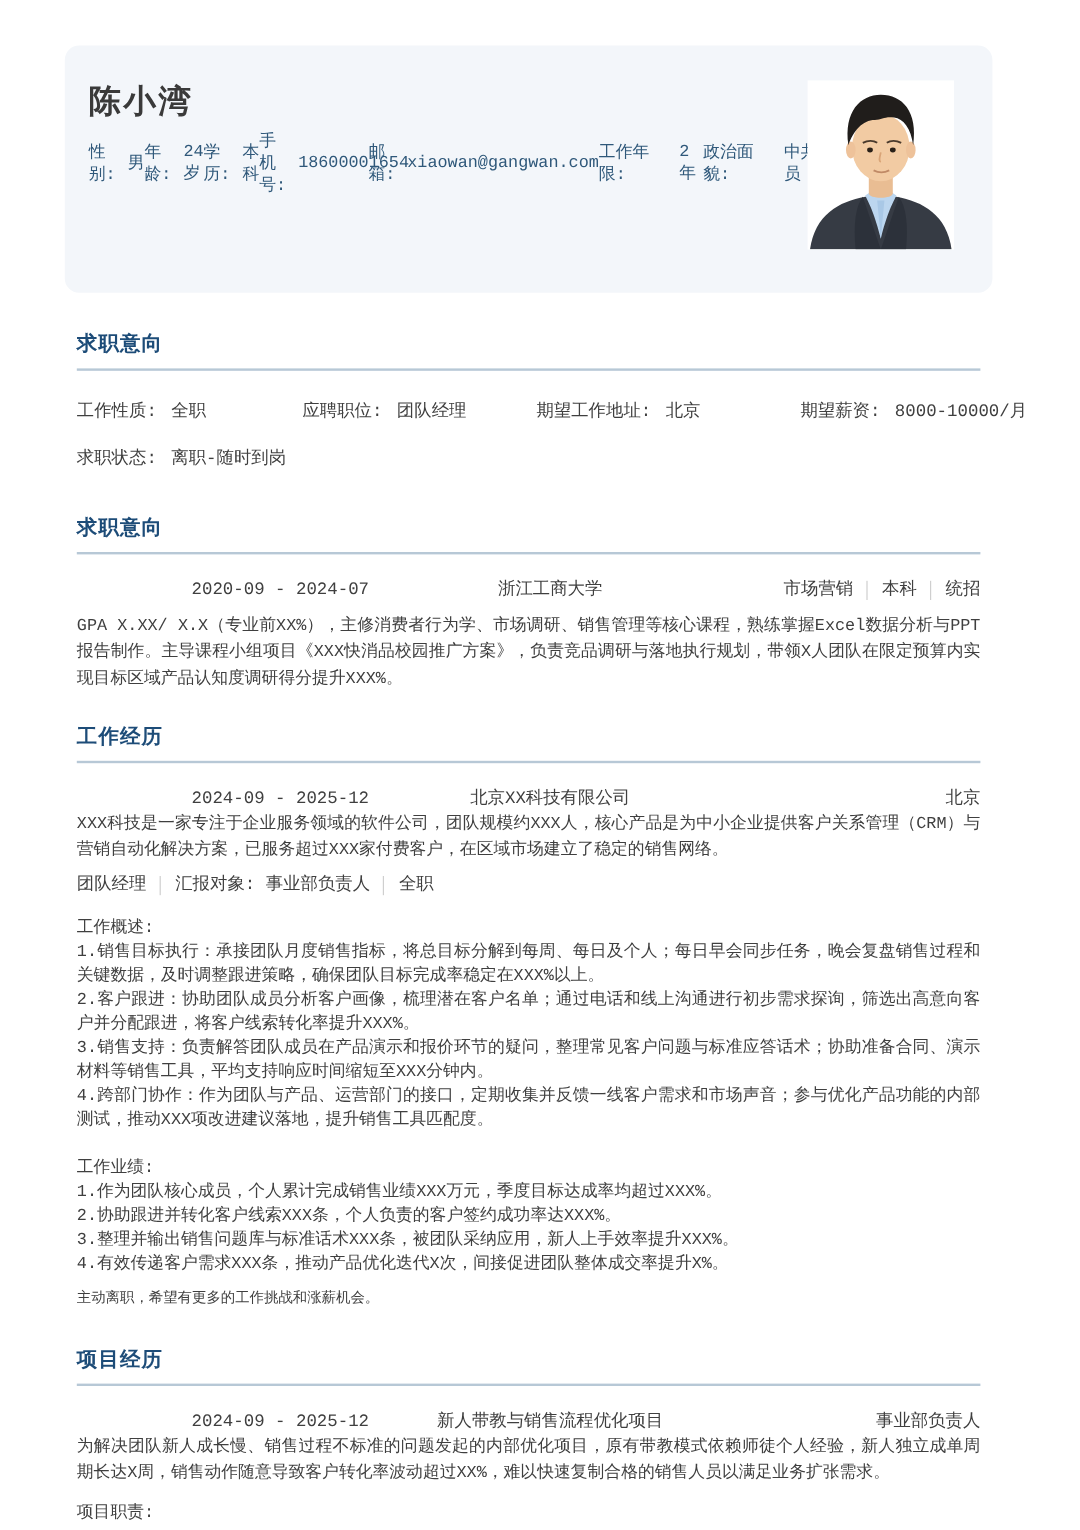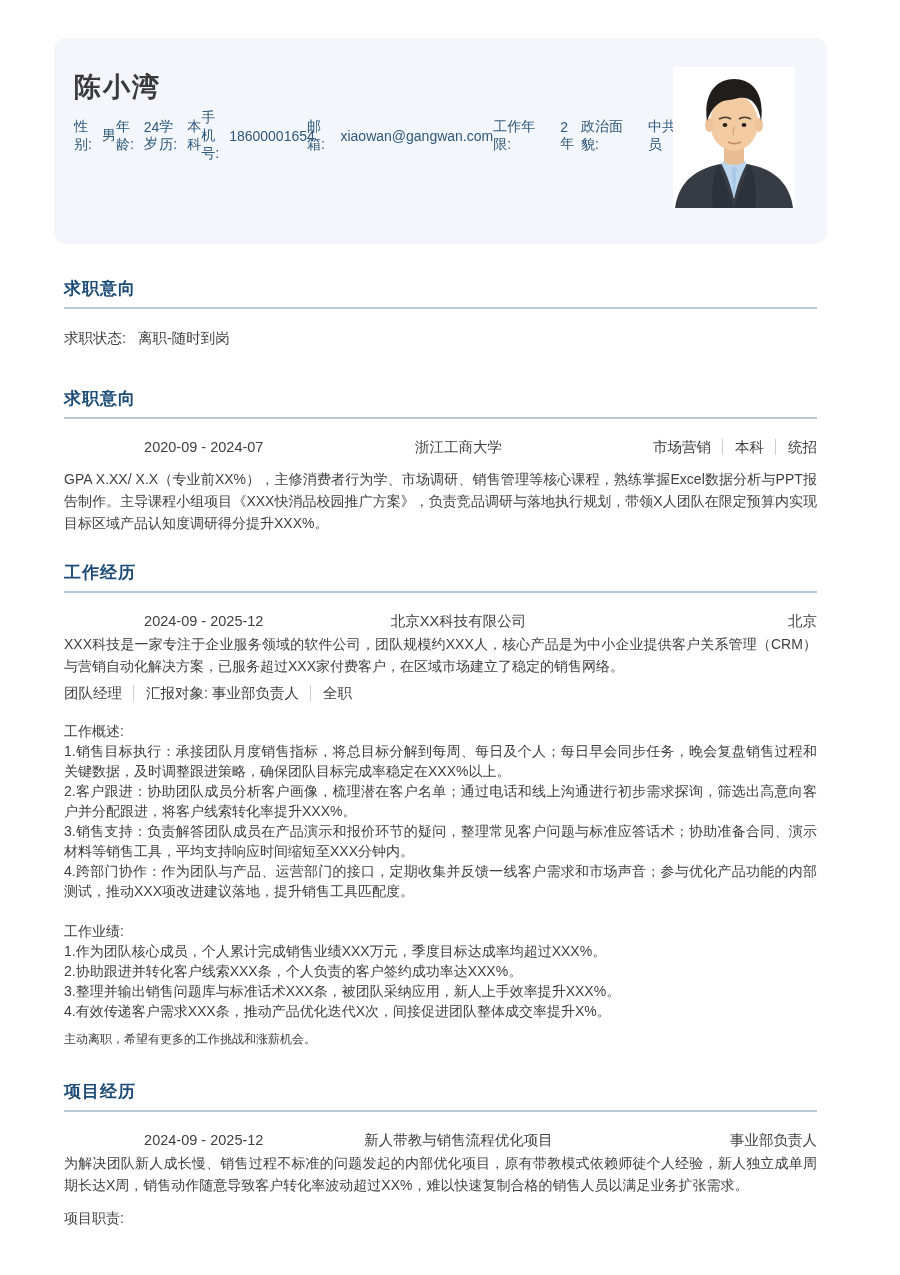--- a/index.html
+++ b/index.html
@@ -2,21 +2,21 @@
 <html style="--header-bg: #f3f6fa; --header-text: #2f587a; --name-color: #3a3a3a; --section-title: #1d4c78; --divider: #b7c8d6; --body-text: #3f3f3f; --pipe: #cfcfcf;"><head>
 <meta charset="utf-8">
 <style>
   * { margin: 0; padding: 0; box-sizing: border-box; }
   html, body { background: #ffffff; }
   body {
     width: 900px; height: 1275px; overflow: hidden;
     font-family: "Liberation Sans", "DejaVu Sans", sans-serif;
     color: var(--body-text, #3f3f3f);
   }
-  .page { width: 881px; height: 1275px; padding: 0 54px; overflow: hidden; }
+  .page { width: 881px; height: 1275px; padding: 0 54px; overflow: hidden; font-family: Liberation Mono, monospace; }
 
   
   .header-card {
     position: relative;
     margin-top: 38px; height: 206px;
     background: var(--header-bg, #f3f6fa);
     border-radius: 12px;
     padding: 34px 32px 0 20px;
   }
   .name {
@@ -51,21 +51,21 @@
 
   .intent-grid {
     display: grid; grid-template-columns: 188px 195px 220px 1fr;
     margin-top: 24px; font-size: 14.5px;
   }
   .intent-item { white-space: nowrap; }
   .intent-row2 { margin-top: 20px; font-size: 14.5px; }
   .i-label { margin-right: 12px; }
 
   .meta-row { display: flex; align-items: baseline; margin-top: 19px; font-size: 14.5px; }
-  .meta-left   { flex: 1.1; text-align: center; white-space: nowrap; margin-left: 36px; }
+  .meta-left   { flex: 1.1; text-align: right; white-space: nowrap; margin-left: 36px; }
   .meta-center { flex: 1.6; text-align: center; white-space: nowrap; }
   .meta-right  { flex: 1.1; text-align: right; white-space: nowrap; }
 
   .pipe-item + .pipe-item {
     border-left: 1px solid var(--pipe, #cfcfcf);
     margin-left: 11px; padding-left: 12px;
   }
   .pipe-row { margin-top: 7px; font-size: 14.5px; }
 
   .para { margin-top: 11px; font-size: 14px; line-height: 22px; text-align: justify; }
@@ -160,20 +160,38 @@
         <path d="M61 60 C60 65 59 67 61 68" stroke="#d9a477" stroke-width="1.4" fill="none"></path>
         <path d="M55 75 C59 77 64 77 68 75" stroke="#c08a66" stroke-width="1.6" fill="none"></path>
       </svg>
     </div>
   </div>
 
   <section id="sec-intent">
     <div class="sec-title">求职意向</div>
     <div class="sec-divider"></div>
 
+    <div class="intent-grid">
+
+        <div class="intent-item">
+          <span class="i-label">工作性质:</span><span class="i-value">全职</span>
+        </div>
+
+        <div class="intent-item">
+          <span class="i-label">应聘职位:</span><span class="i-value">团队经理</span>
+        </div>
+
+        <div class="intent-item">
+          <span class="i-label">期望工作地址:</span><span class="i-value">北京</span>
+        </div>
+
+        <div class="intent-item">
+          <span class="i-label">期望薪资:</span><span class="i-value">8000-10000/月</span>
+        </div>
+      </div>
     <div class="intent-row2">
       <span class="i-label">求职状态:</span><span class="i-value">离职-随时到岗</span>
     </div>
   </section>
 
   <section id="sec-education">
     <div class="sec-title">求职意向</div>
     <div class="sec-divider"></div>
 
     <div class="meta-row">

